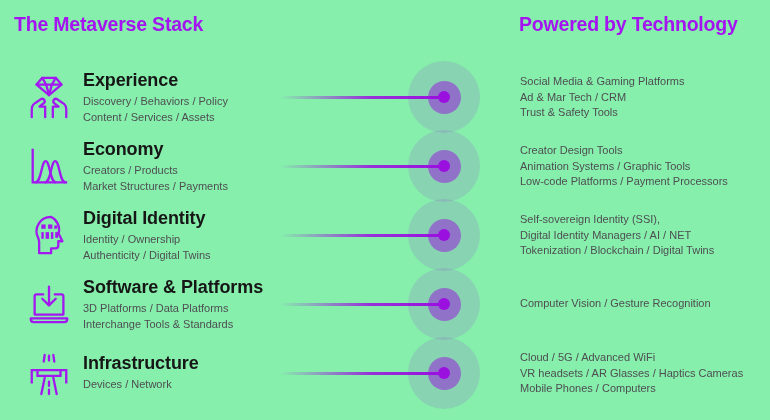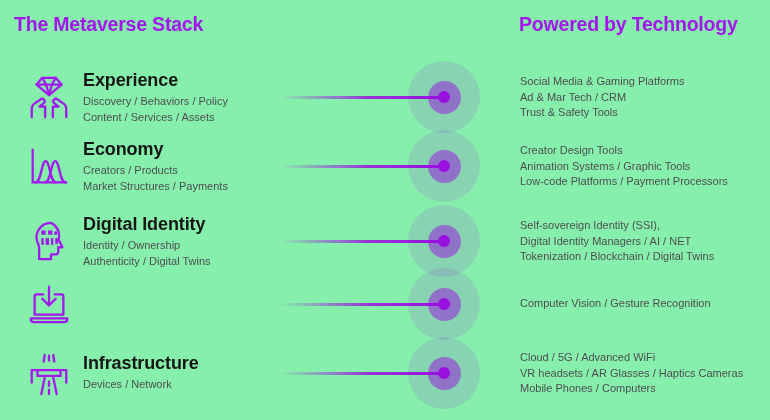--- a/index.html
+++ b/index.html
@@ -103,21 +103,21 @@
           <div class="core"></div>
         </div>
       </div>
     <div class="rtext">
       <div class="body-line">Creator Design Tools</div>
       <div class="body-line">Animation Systems / Graphic Tools</div>
       <div class="body-line">Low-code Platforms / Payment Processors</div>
     </div>
   </div>
 
-  <div class="row" style="top:207px">
+  <div class="row" style="top:201px">
     <div class="icon-box">
       <svg viewBox="0 0 48 48">
         <path class="stk" d="M26,5 a15,15 0 0 0 -13.5,21.5 c0.8,1.6 1.2,2.8 1.2,4.5 V43 h12.5 v-5 h4.5 a3,3 0 0 0 3,-3 v-4.5 h4.3 L34,22.5 A15,15 0 0 0 26,5 Z"></path>
         <rect class="fil" x="16" y="13" width="4.5" height="4.5"></rect>
         <rect class="fil" x="23" y="13" width="4.5" height="4.5"></rect>
         <rect class="fil" x="29.5" y="14" width="3" height="3.5"></rect>
         <rect class="fil" x="16" y="21" width="2.5" height="7"></rect>
         <rect class="fil" x="20.5" y="21" width="3.5" height="7"></rect>
         <rect class="fil" x="26" y="21" width="2.5" height="7"></rect>
         <rect class="fil" x="30.5" y="21" width="3" height="6"></rect>
@@ -141,20 +141,25 @@
     </div>
   </div>
 
   <div class="row" style="top:270px">
     <div class="icon-box">
       <svg viewBox="0 0 48 48">
         <path class="stk" d="M18,14 H11 a2,2 0 0 0 -2,2 V35 H39 V16 a2,2 0 0 0 -2,-2 H30"></path>
         <path class="stk" d="M5,39 h38 v1 a3,3 0 0 1 -3,3 H8 a3,3 0 0 1 -3,-3 Z"></path>
         <path class="stk" d="M24,6 V25 M17,18.5 L24,25.5 L31,18.5"></path>
       </svg>
+    </div>
+    <div class="ltext">
+      <div class="row-title">Software &amp; Platforms</div>
+      <div class="body-line">3D Platforms / Data Platforms</div>
+      <div class="body-line">Interchange Tools &amp; Standards</div>
     </div>
     <div class="connector"></div>
     <div class="cluster">
         <div class="mid">
           <div class="core"></div>
         </div>
       </div>
     <div class="rtext">
       <div class="body-line">Computer Vision / Gesture Recognition</div>
     </div>

